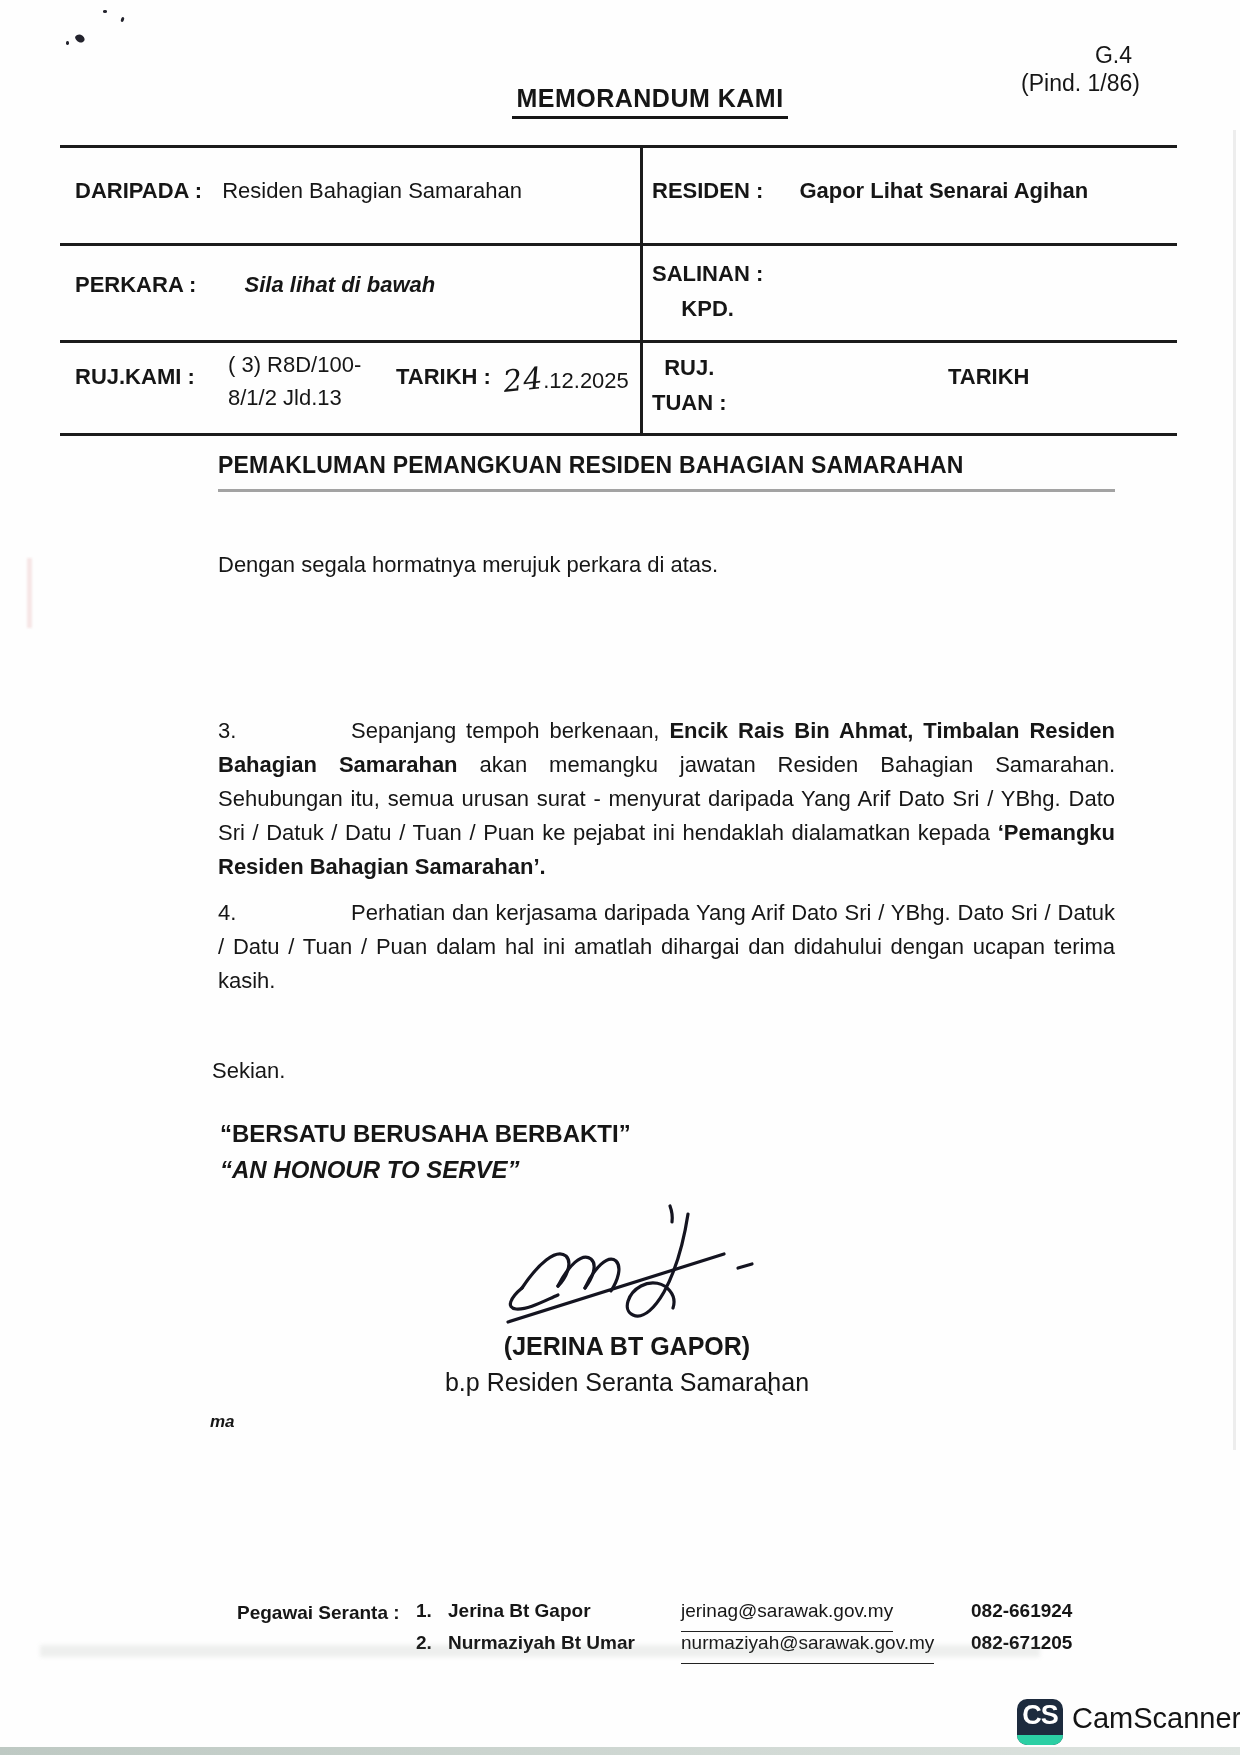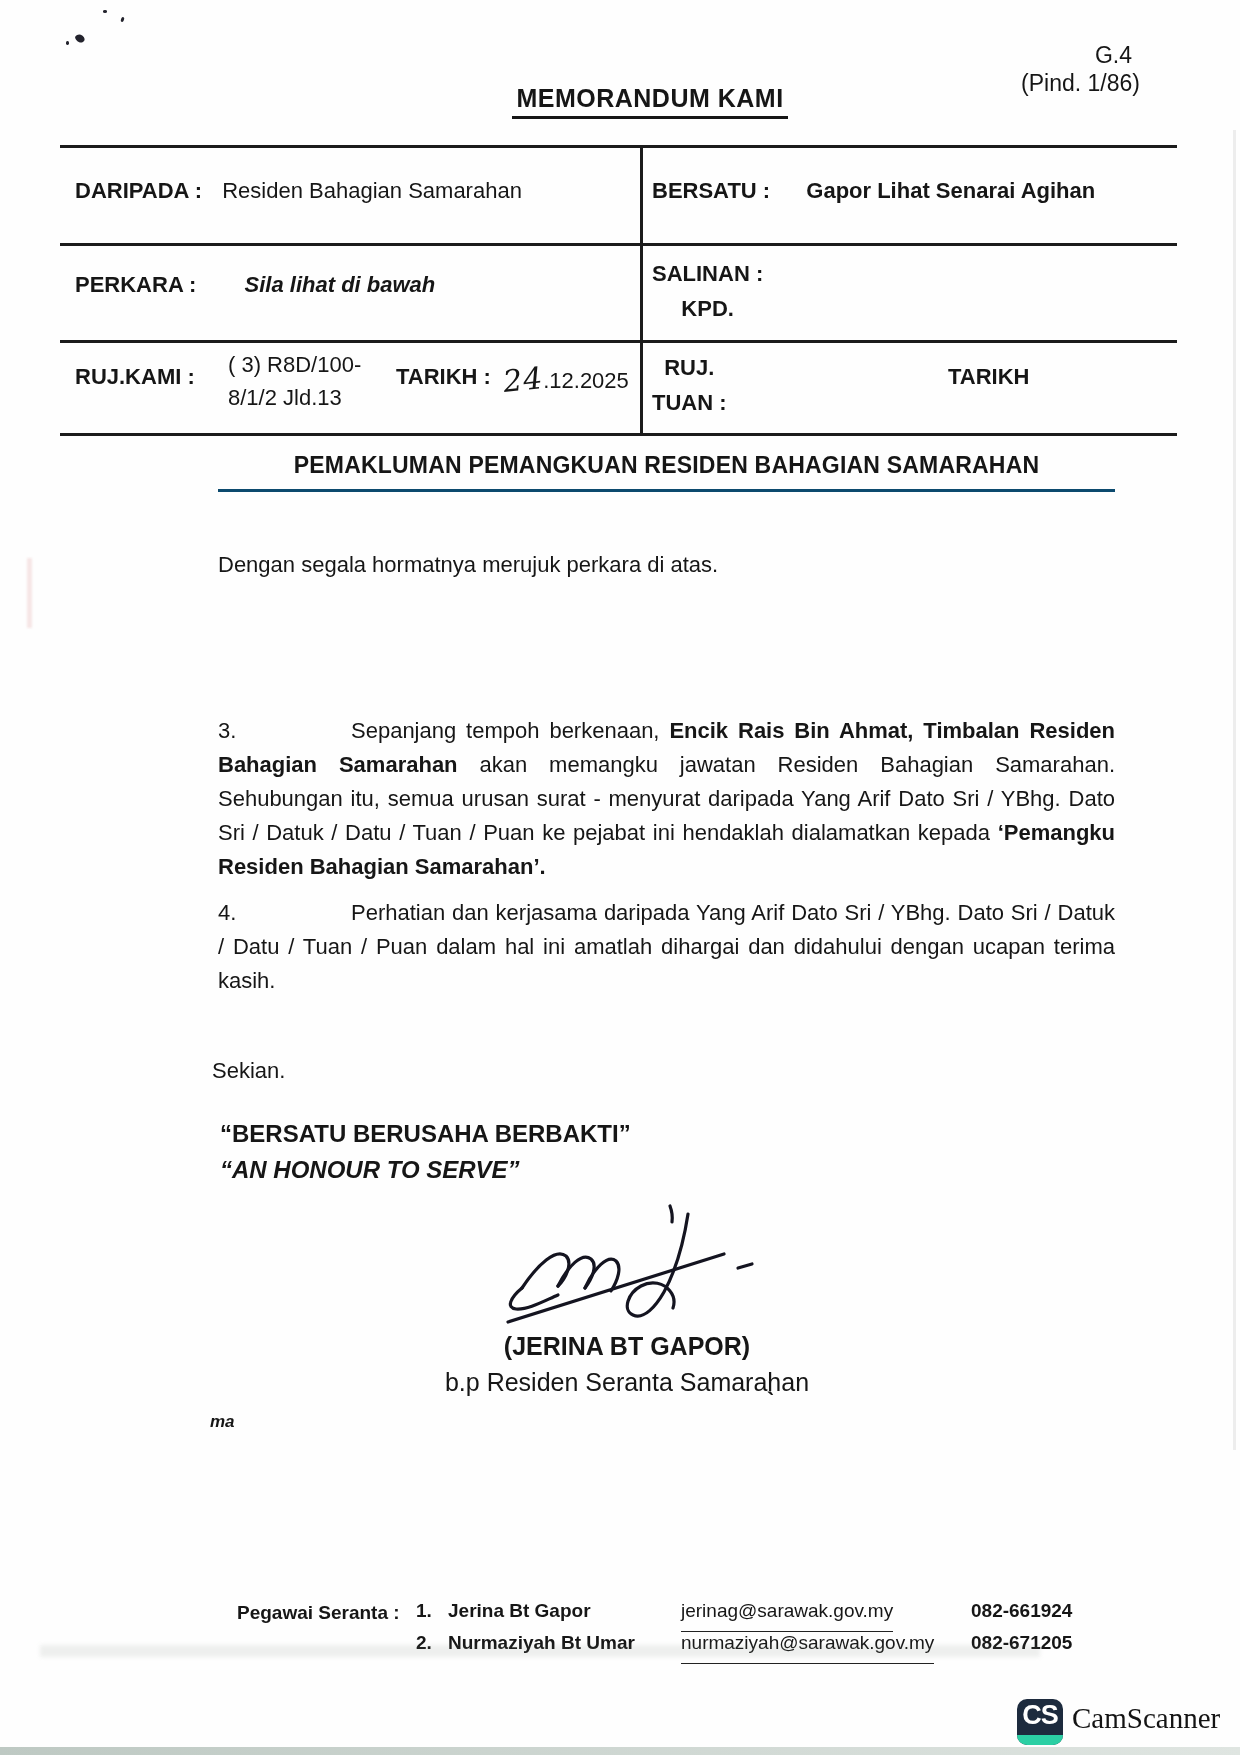--- a/index.html
+++ b/index.html
@@ -20,22 +20,22 @@
     border-bottom:3px solid #161616;padding:0 4px 3px 4px;}
   
   .hline{left:60px;width:1117px;height:3px;background:#1c1c1c;}
   .vline{left:640px;top:146px;width:3px;height:288px;background:#1c1c1c;}
   .cell{font-size:22px;white-space:nowrap;}
   .lbl{font-weight:bold;}
   .stack{line-height:35px;font-weight:bold;text-align:center;}
   .hand{font-family:"DejaVu Serif",serif;font-style:italic;font-size:30px;
     display:inline-block;transform:rotate(-6deg);letter-spacing:1px;position:relative;top:2px;}
   
-  .subject-wrap{top:452px;left:218px;width:897px;text-align:center;
-    border-bottom:3px solid #0c4a6e;padding-bottom:10px;}
+  .subject-wrap{top:452px;left:218px;width:897px;text-align:left;
+    border-bottom:3px solid #a3a3a3;padding-bottom:10px;}
   .subject-wrap span{font-size:23px;font-weight:bold;letter-spacing:.2px;}
   .para{left:218px;width:897px;font-size:22px;line-height:34px;text-align:justify;}
   .pnum{display:inline-block;width:133px;font-weight:normal;}
   .plain{text-align:left;}
   
   .motto{left:220px;width:862px;text-align:left;font-size:24px;font-weight:bold;}
   
   .sig-center{left:220px;width:814px;text-align:center;}
   .signer-name{font-size:25px;font-weight:bold;}
   .signer-cap{font-size:25px;}
@@ -46,21 +46,21 @@
   .f-num{position:absolute;left:416px;font-weight:bold;}
   .f-name{position:absolute;left:448px;font-weight:600;}
   .f-email{position:absolute;left:681px;border-bottom:1.5px solid #222;padding-bottom:9px;}
   .f-phone{position:absolute;left:971px;font-weight:600;}
   
   .cs-icon{left:1017px;top:1699px;width:46px;height:46px;border-radius:10px;background:#1d2b3e;}
   .cs-icon .cs-strip{position:absolute;left:0;bottom:0;width:100%;height:10px;
     background:#2bcfa4;border-radius:0 0 10px 10px;}
   .cs-icon .cs-txt{position:absolute;left:0;top:1px;width:100%;text-align:center;
     color:#fff;font-weight:bold;font-size:27px;letter-spacing:-1px;}
-  .cs-brand{left:1072px;top:1702px;font-family:Liberation Serif, serif;
+  .cs-brand{left:1072px;top:1702px;font-family:Liberation Sans, sans-serif;
     font-size:29px;color:#141414;}
   
   .speck{background:#23232d;border-radius:45%;}
   .smudge{left:40px;top:1645px;width:1000px;height:12px;background:rgba(120,130,125,.12);filter:blur(2px);}
   .edge-line{left:1233px;top:130px;width:3px;height:1320px;background:rgba(90,90,90,.10);}
   .bottom-band{left:0;top:1747px;width:1240px;height:8px;
     background:linear-gradient(90deg,#bec9c3,#dfe5e1);}
   .pink-mark{left:27px;top:558px;width:5px;height:70px;background:rgba(226,170,170,.28);filter:blur(1px);}
   .stray-tick{left:766px;top:1386px;font-size:26px;font-weight:bold;}
 </style>
@@ -84,21 +84,21 @@
   <div class="abs hline" style="top:243px;"></div>
   <div class="abs hline" style="top:340px;"></div>
   <div class="abs hline" style="top:433px;"></div>
   <div class="abs vline"></div>
 
   <div class="abs cell" style="left:75px;top:178px;">
     <span class="lbl">DARIPADA :</span>
     <span style="margin-left:14px;">Residen Bahagian Samarahan</span>
   </div>
   <div class="abs cell" style="left:652px;top:178px;">
-    <span class="lbl">BERSATU :</span>
+    <span class="lbl">RESIDEN :</span>
     <span class="b" style="margin-left:30px;">Gapor Lihat Senarai Agihan</span>
   </div>
 
   <div class="abs cell" style="left:75px;top:272px;">
     <span class="lbl">PERKARA :</span>
     <span class="b i" style="margin-left:42px;">Sila lihat di bawah</span>
   </div>
   <div class="abs cell stack" style="left:652px;top:256px;">
     <div>SALINAN :</div>
     <div>KPD.</div>

